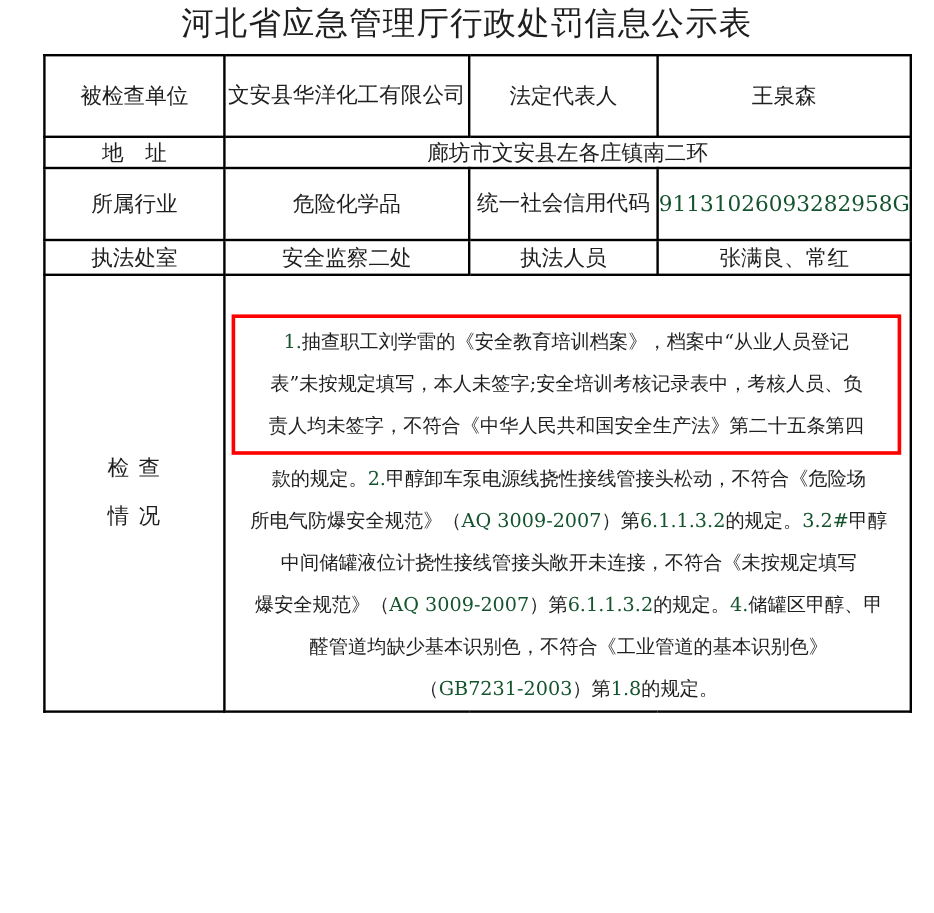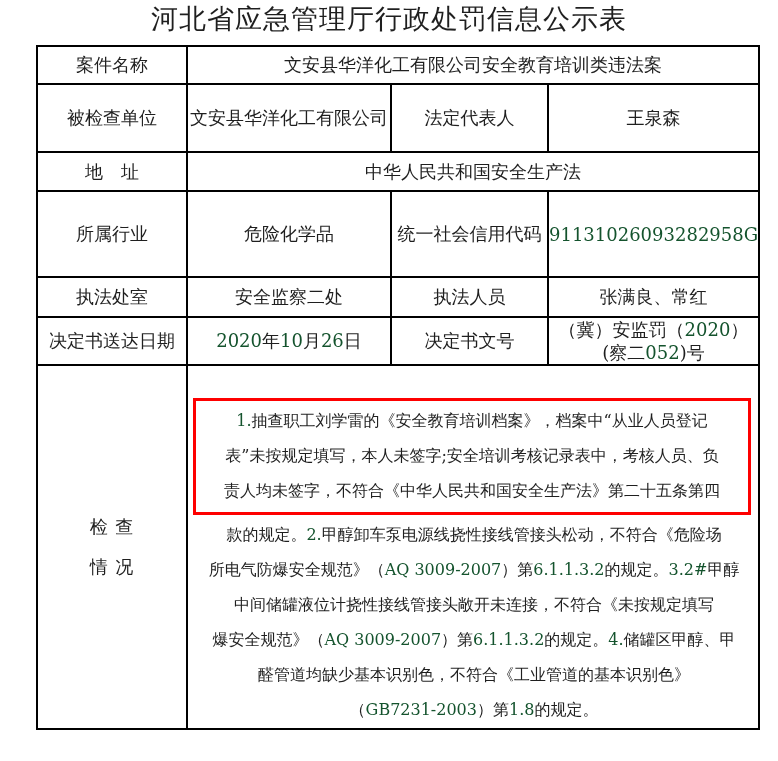--- a/index.html
+++ b/index.html
@@ -91,61 +91,48 @@
 
 <table class="doc-table">
   <colgroup>
     <col style="width:150px">
     <col style="width:204px">
     <col style="width:157px">
     <col style="width:211px">
   </colgroup>
 
   <tbody>
-      <tr style="height:38px">
-    <td>案件名称</td>
-    <td colspan="3" class="cell-left">文安县华洋化工有限公司安全教育培训类违法案</td>
-  </tr>
 
   <tr style="height:68px">
     <td>被检查单位</td>
     <td class="cell-left cell-wrap2">文安县华洋化工有限公司</td>
     <td>法定代表人</td>
     <td class="cell-left">王泉森</td>
   </tr>
 
-  <tr style="height:39px">
+  <tr style="height:26px">
     <td>地　址</td>
-    <td colspan="3" class="cell-left">中华人民共和国安全生产法</td>
+    <td colspan="3" class="cell-left">廊坊市文安县左各庄镇南二环</td>
   </tr>
 
-  <tr style="height:86px">
+  <tr style="height:60px">
     <td>所属行业</td>
     <td>危险化学品</td>
     <td class="cell-codehead">统一社会信用代码</td>
     <td><span class="latin">91131026093282958G</span></td>
   </tr>
 
-  <tr style="height:40px">
+  <tr style="height:29px">
     <td>执法处室</td>
     <td>安全监察二处</td>
     <td>执法人员</td>
     <td>张满良、常红</td>
   </tr>
 
 
-  <tr style="height:46px">
-    <td>决定书送达日期</td>
-    <td><span class="latin">2020</span>年<span class="latin">10</span>月<span class="latin">26</span>日</td>
-    <td>决定书文号</td>
-    <td class="cell-docno">
-      <div>（冀）安监罚（<span class="latin">2020</span>）</div>
-      <div>(察二<span class="latin">052</span>)号</div>
-    </td>
-  </tr>
 
   <tr style="height:364px">
     <td class="findings-label-cell">
       <div>检 查</div>
       <div>情 况</div>
     </td>
     <td colspan="3" class="findings-cell">
       <div class="findings-inner">
         <div class="red-box">
               <div class="text-line"><span class="latin">1.</span>抽查职工刘学雷的《安全教育培训档案》，档案中“从业人员登记</div>

